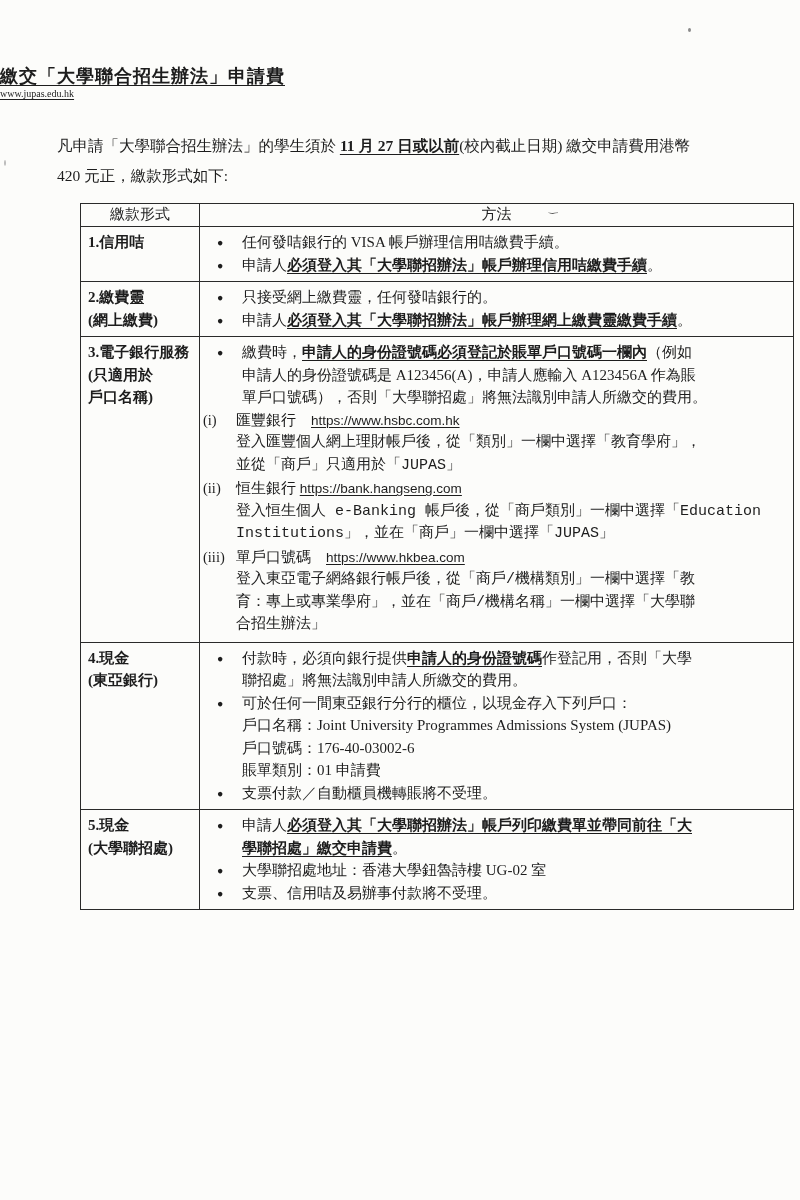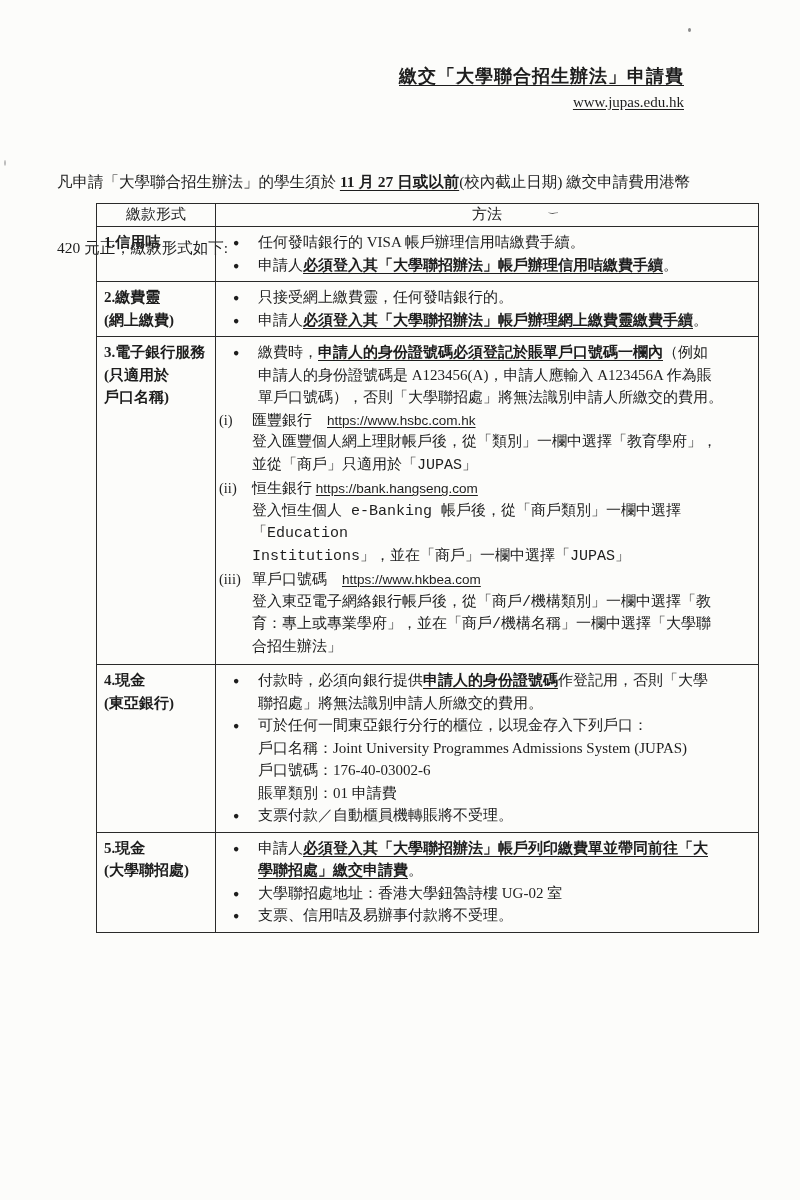--- a/index.html
+++ b/index.html
@@ -7,45 +7,44 @@
     width:800px;height:1200px;
     background:#fcfcfa;
     font-family:"Liberation Serif","DejaVu Serif",serif;
     color:#1d1d1d;
     position:relative;
     overflow:hidden;
   }
   .page{position:absolute;inset:0;}
 
   
-  .title-block{position:absolute;top:64px;left:0;width:684px;text-align:right;}
+  .title-block{position:absolute;top:64px;left:0;width:684px;text-align:left;}
   .doc-title{
     display:inline-block;
     font-size:18px;font-weight:bold;
     text-decoration:underline;
     text-underline-offset:3px;
     letter-spacing:1px;
     margin:0;
   }
   .doc-url{
-    margin-top:6px;
-    font-size:15px;
+    font-size:10px;
     text-decoration:underline;
     text-underline-offset:2px;
   }
 
   
   .intro{position:absolute;left:57px;top:131px;width:705px;font-size:15.5px;}
-  .intro .ln{line-height:30px;margin-top:36px;}
+  .intro .ln{line-height:30px;}
   .ub{font-weight:bold;text-decoration:underline;text-underline-offset:3px;}
 
   
   table.payment{
-    position:absolute;left:96px;top:203px;
-    width:663px;
+    position:absolute;left:80px;top:203px;
+    width:714px;
     border-collapse:collapse;
     table-layout:fixed;
     font-size:15px;
     padding-left:20px;
   }
   table.payment th, table.payment td{
     border:1.6px solid #2a2a2a;
     vertical-align:top;
     font-weight:normal;
   }

